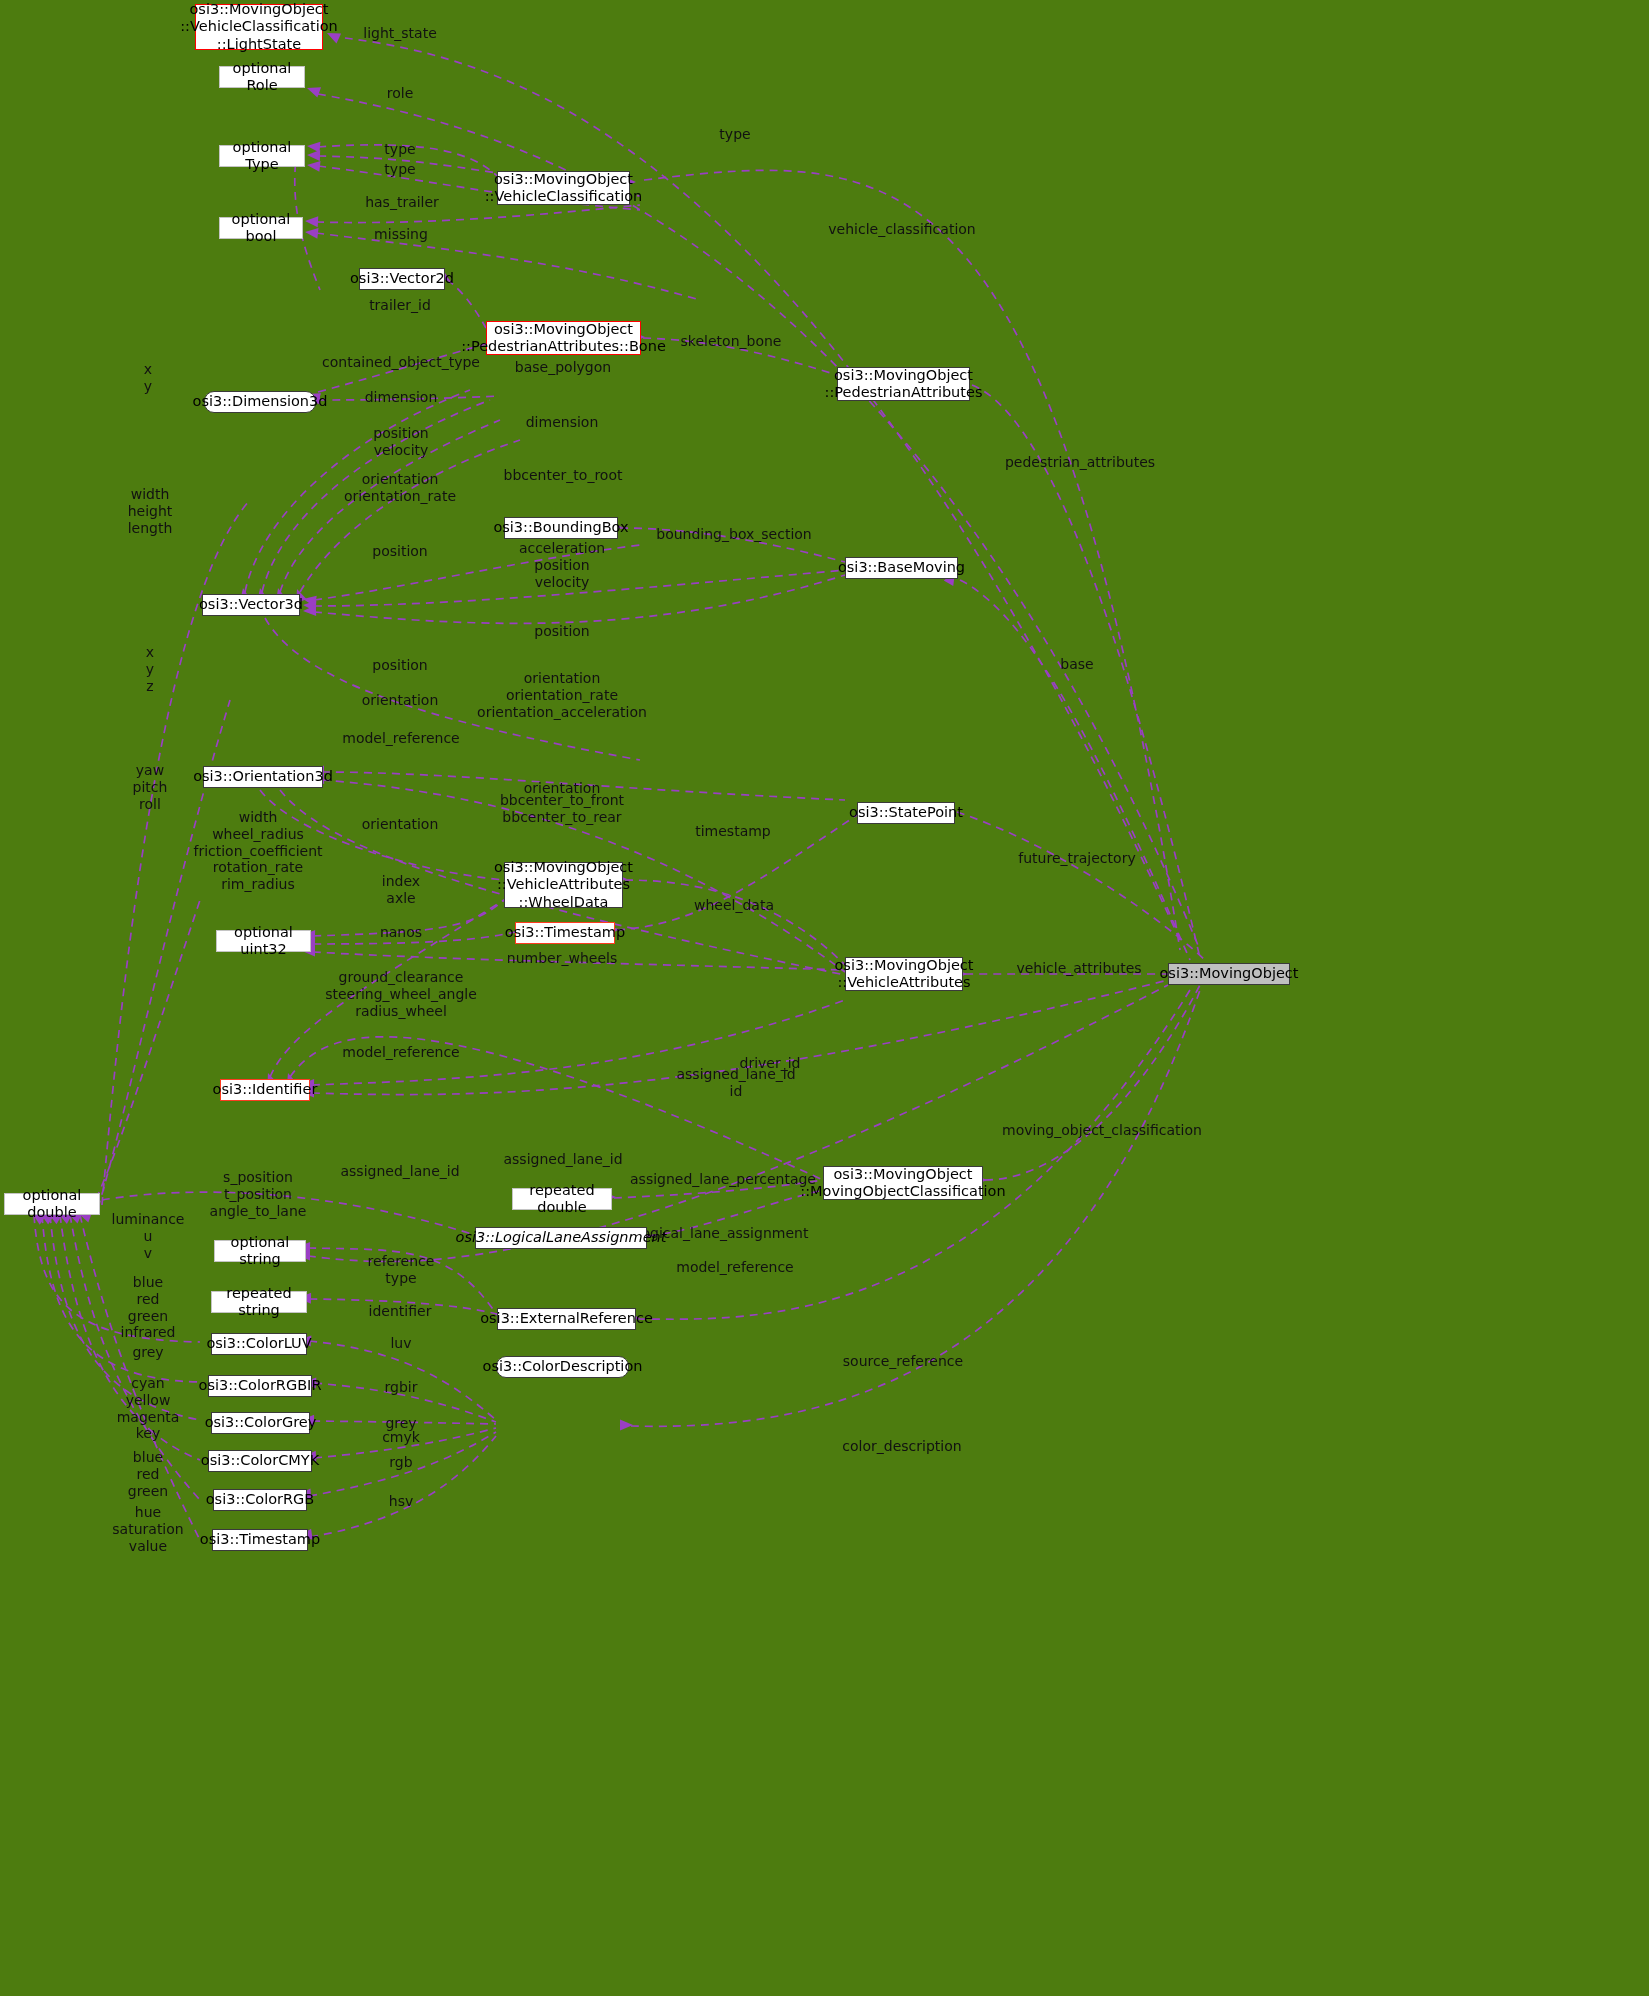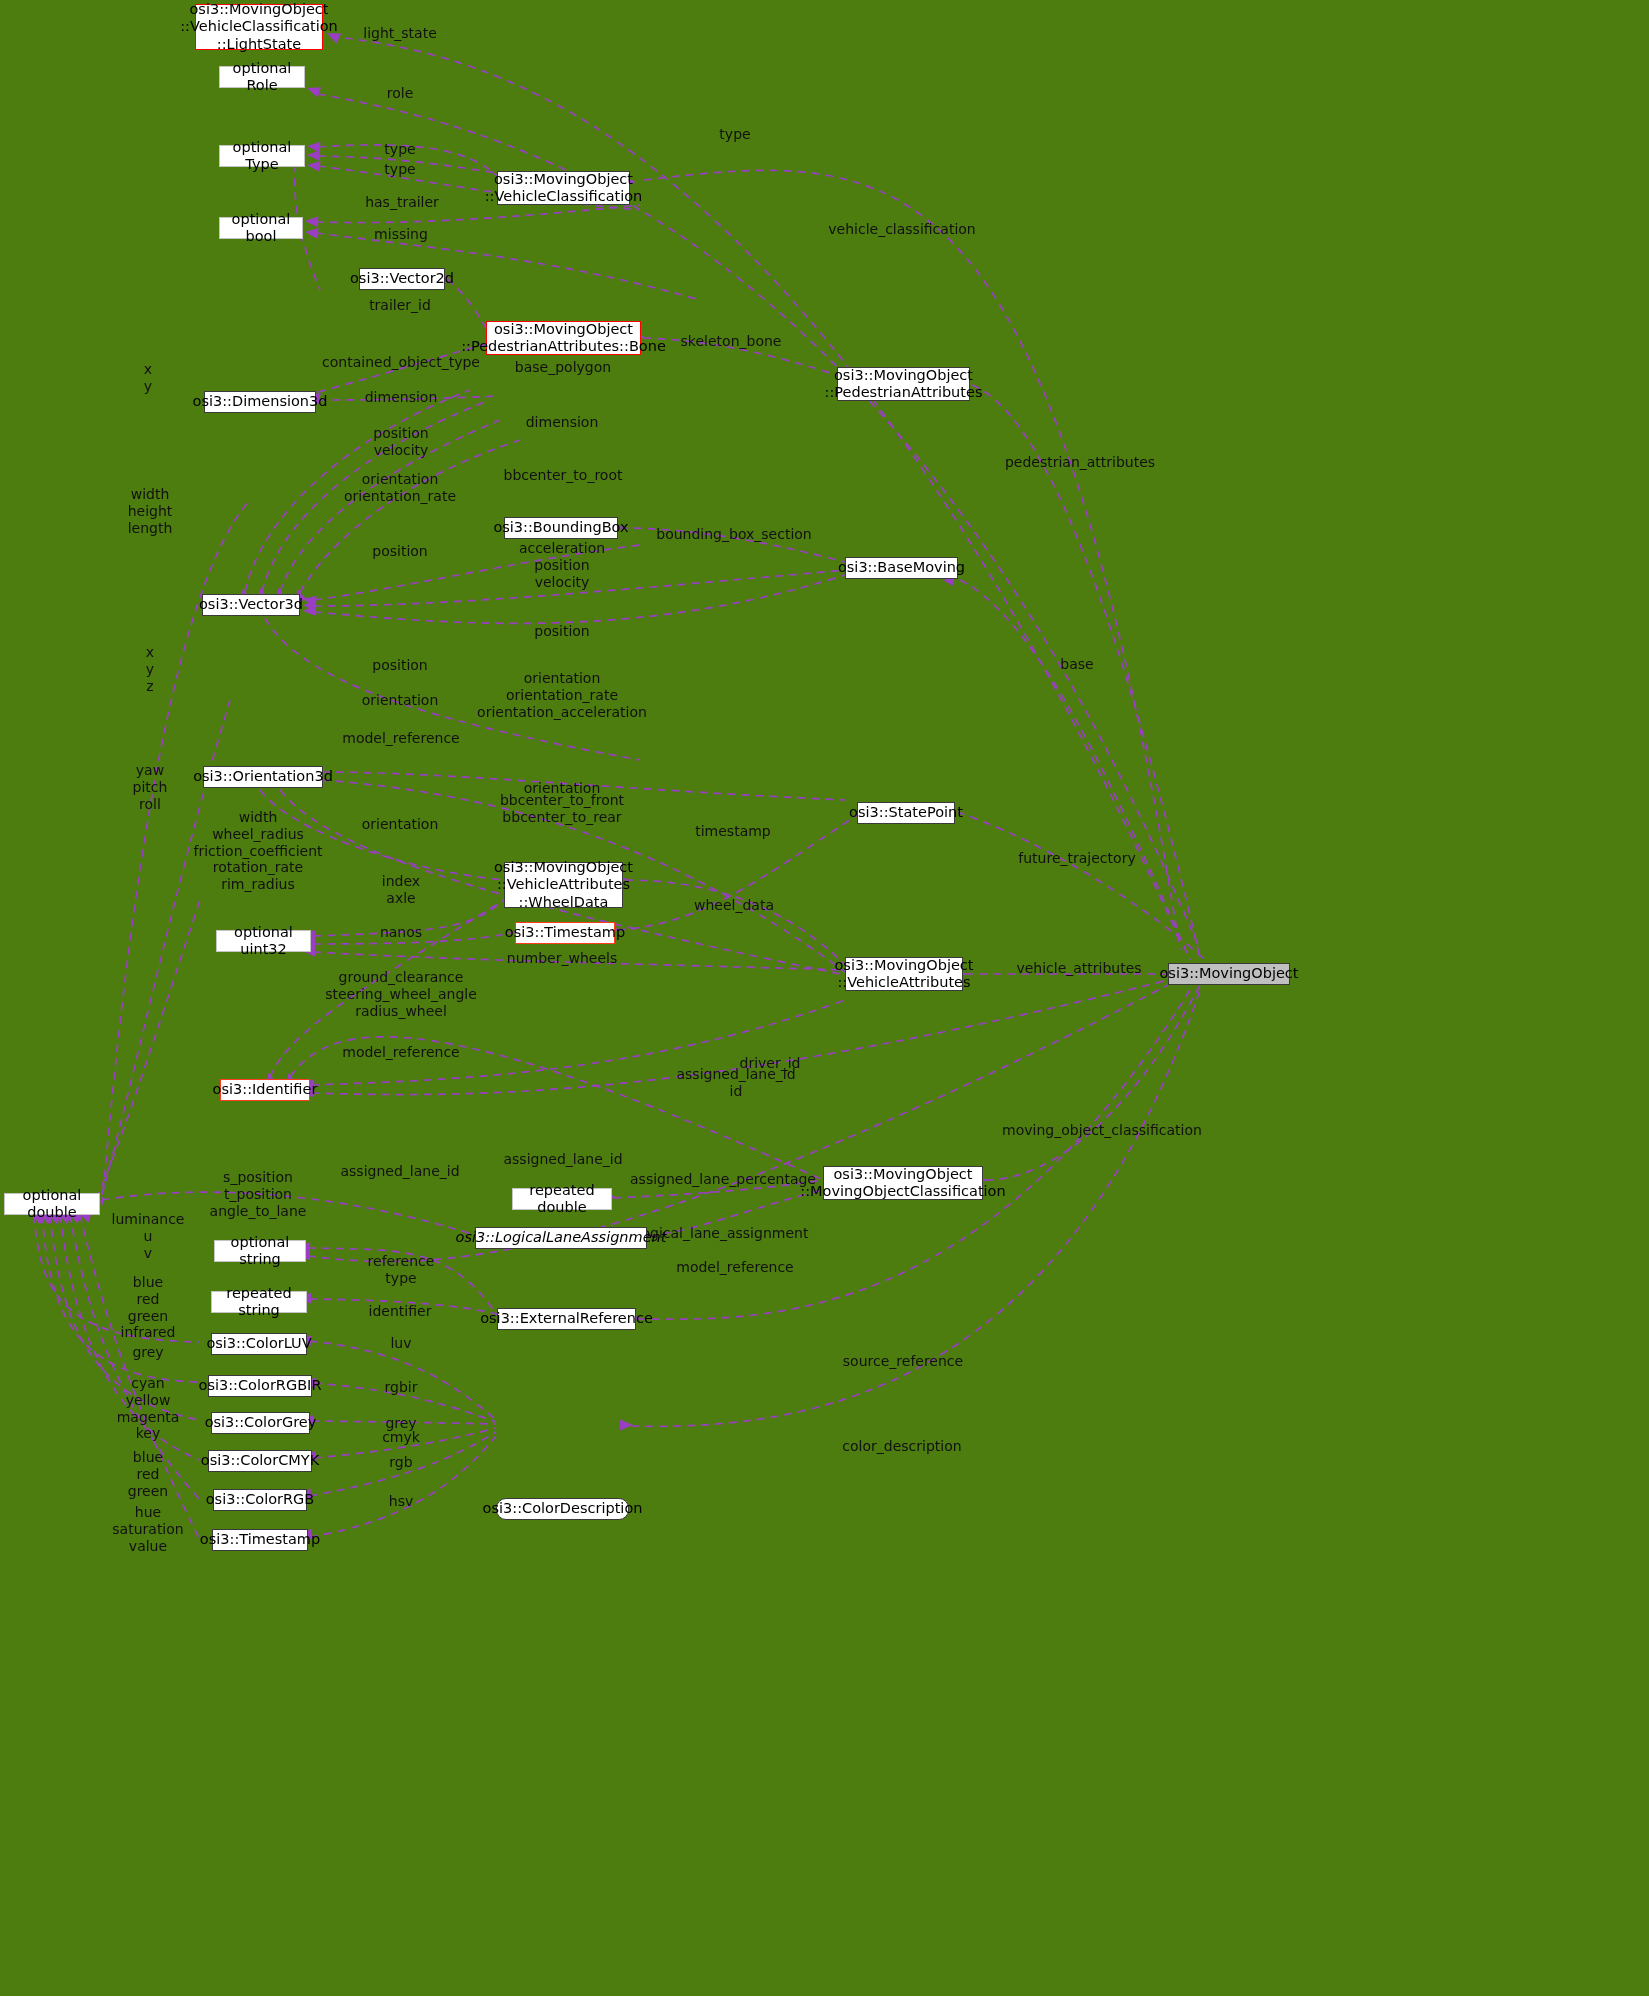--- a/index.html
+++ b/index.html
@@ -176,21 +176,21 @@
       <div class="node light" style="left: 219px; top: 66px; width: 86px; height: 22px;">optional Role</div>
       <div class="node light" style="left: 219px; top: 145px; width: 86px; height: 22px;">optional Type</div>
       <div class="node solid" style="left: 497px; top: 171px; width: 133px; height: 34px;">osi3::MovingObject
 ::VehicleClassification</div>
       <div class="node light" style="left: 219px; top: 217px; width: 84px; height: 22px;">optional bool</div>
       <div class="node solid" style="left: 359px; top: 268px; width: 86px; height: 22px;">osi3::Vector2d</div>
       <div class="node red" style="left: 486px; top: 321px; width: 155px; height: 34px;">osi3::MovingObject
 ::PedestrianAttributes::Bone</div>
       <div class="node solid" style="left: 837px; top: 367px; width: 133px; height: 34px;">osi3::MovingObject
 ::PedestrianAttributes</div>
-      <div class="node solid" style="left: 204px; top: 391px; width: 112px; height: 22px;">osi3::Dimension3d</div>
+      <div class="node solid" style="left: 204px; top: 391px; width: 112px; height: 22px; border-radius: 10px;">osi3::Dimension3d</div>
       <div class="node solid" style="left: 504px; top: 517px; width: 114px; height: 22px;">osi3::BoundingBox</div>
       <div class="node solid" style="left: 845px; top: 557px; width: 113px; height: 22px;">osi3::BaseMoving</div>
       <div class="node solid" style="left: 202px; top: 594px; width: 98px; height: 22px;">osi3::Vector3d</div>
       <div class="node solid" style="left: 203px; top: 766px; width: 120px; height: 22px;">osi3::Orientation3d</div>
       <div class="node solid" style="left: 857px; top: 802px; width: 98px; height: 22px;">osi3::StatePoint</div>
       <div class="node solid" style="left: 504px; top: 862px; width: 119px; height: 46px;">osi3::MovingObject
 ::VehicleAttributes
 ::WheelData</div>
       <div class="node light" style="left: 216px; top: 930px; width: 95px; height: 22px;">optional uint32</div>
       <div class="node redsoft" style="left: 515px; top: 922px; width: 100px; height: 22px;">osi3::Timestamp</div>
@@ -202,21 +202,21 @@
 ::MovingObjectClassification</div>
       <div class="node light" style="left: 4px; top: 1193px; width: 96px; height: 22px;">optional double</div>
       <div class="node light" style="left: 512px; top: 1188px; width: 100px; height: 22px;">repeated double</div>
       <div class="node solid" style="left: 475px; top: 1227px; width: 172px; height: 22px; font-style: italic;">osi3::LogicalLaneAssignment</div>
       <div class="node light" style="left: 214px; top: 1240px; width: 92px; height: 22px;">optional string</div>
       <div class="node light" style="left: 211px; top: 1291px; width: 96px; height: 22px;">repeated string</div>
       <div class="node solid" style="left: 497px; top: 1308px; width: 139px; height: 22px;">osi3::ExternalReference</div>
       <div class="node solid" style="left: 211px; top: 1333px; width: 96px; height: 22px;">osi3::ColorLUV</div>
       <div class="node solid" style="left: 208px; top: 1375px; width: 104px; height: 22px;">osi3::ColorRGBIR</div>
       <div class="node solid" style="left: 211px; top: 1412px; width: 99px; height: 22px;">osi3::ColorGrey</div>
-      <div class="node solid" style="left: 496px; top: 1498px; width: 133px; height: 22px; border-radius: 10px;">osi3::ColorDescription</div>
+      <div class="node solid" style="left: 496px; top: 1356px; width: 133px; height: 22px; border-radius: 10px;">osi3::ColorDescription</div>
       <div class="node solid" style="left: 208px; top: 1450px; width: 104px; height: 22px;">osi3::ColorCMYK</div>
       <div class="node solid" style="left: 213px; top: 1489px; width: 94px; height: 22px;">osi3::ColorRGB</div>
       <div class="node solid" style="left: 212px; top: 1529px; width: 96px; height: 22px;">osi3::Timestamp</div>
     </div>
   <div id="label-layer">
       <div class="elabel" style="left: 400px; top: 33px;">light_state</div>
       <div class="elabel" style="left: 400px; top: 93px;">role</div>
       <div class="elabel" style="left: 735px; top: 134px;">type</div>
       <div class="elabel" style="left: 400px; top: 149px;">type</div>
       <div class="elabel" style="left: 400px; top: 169px;">type</div>

